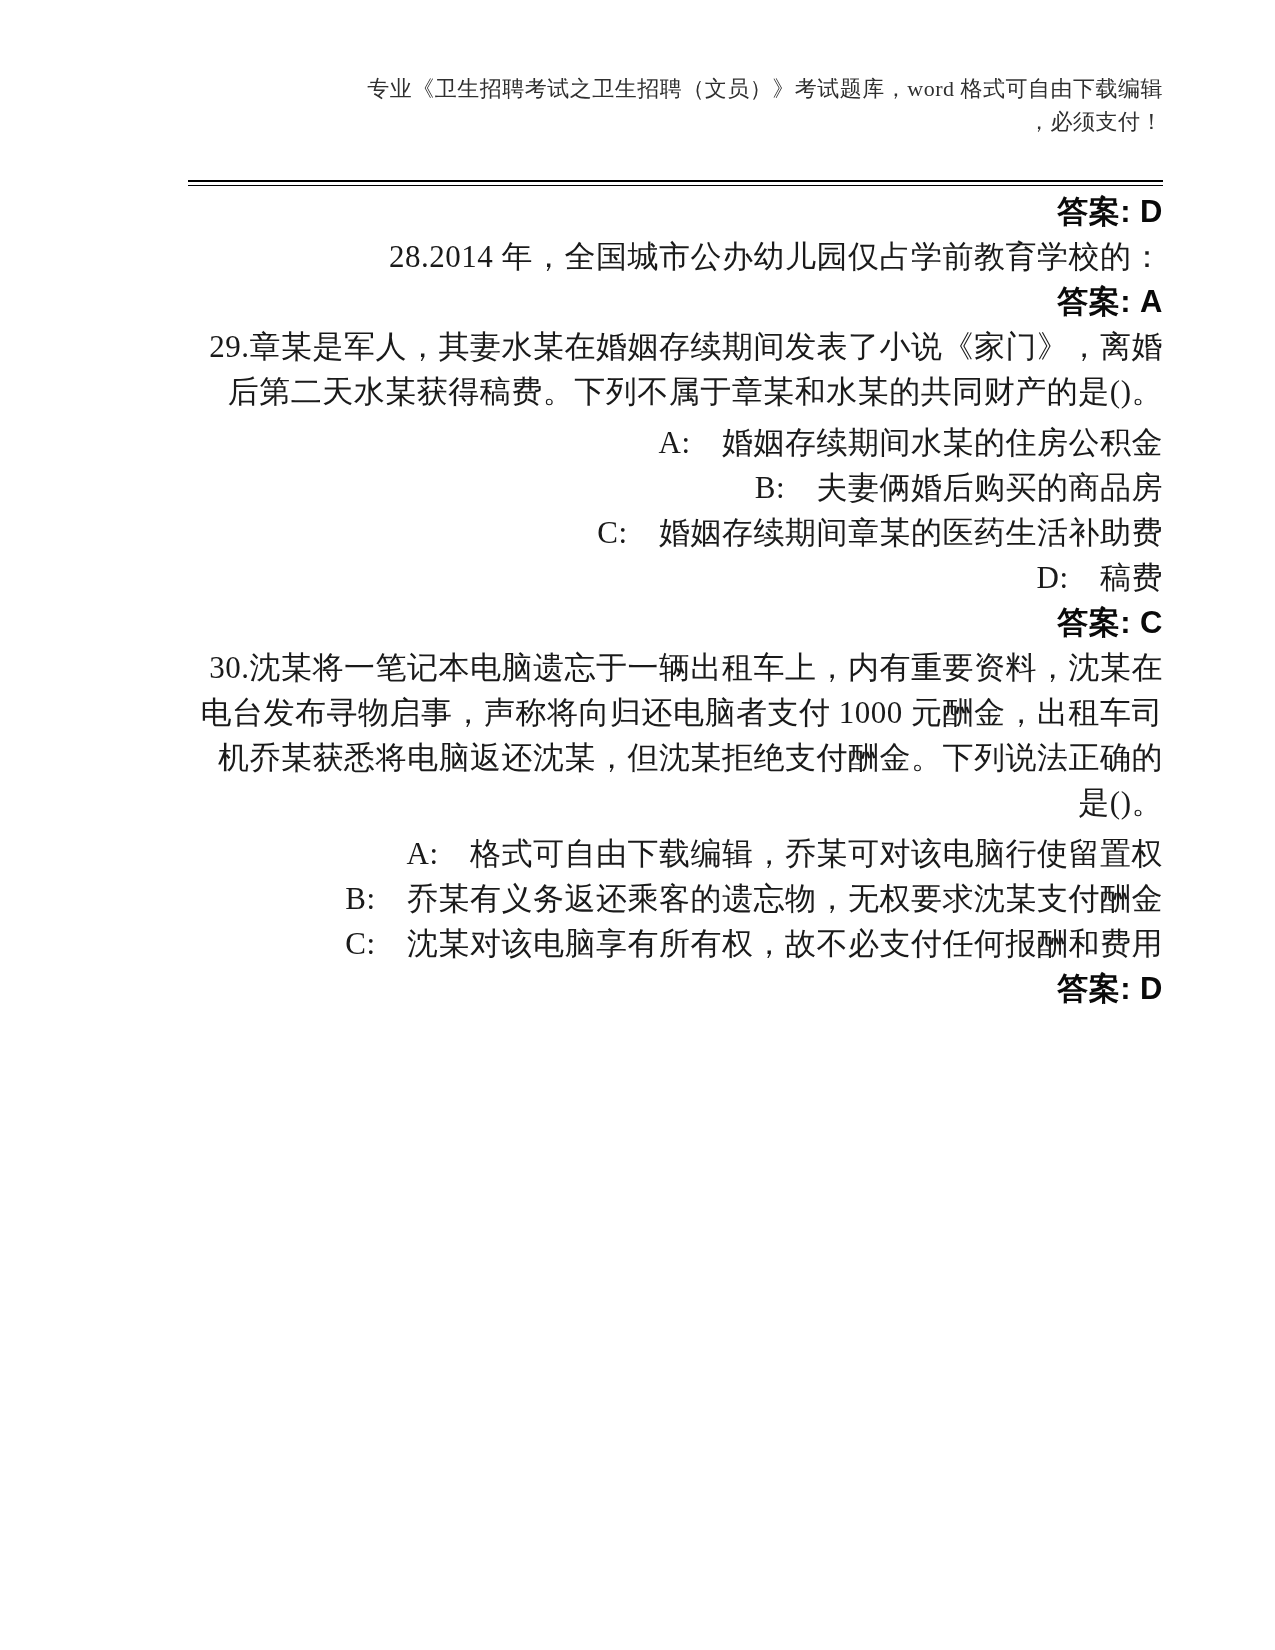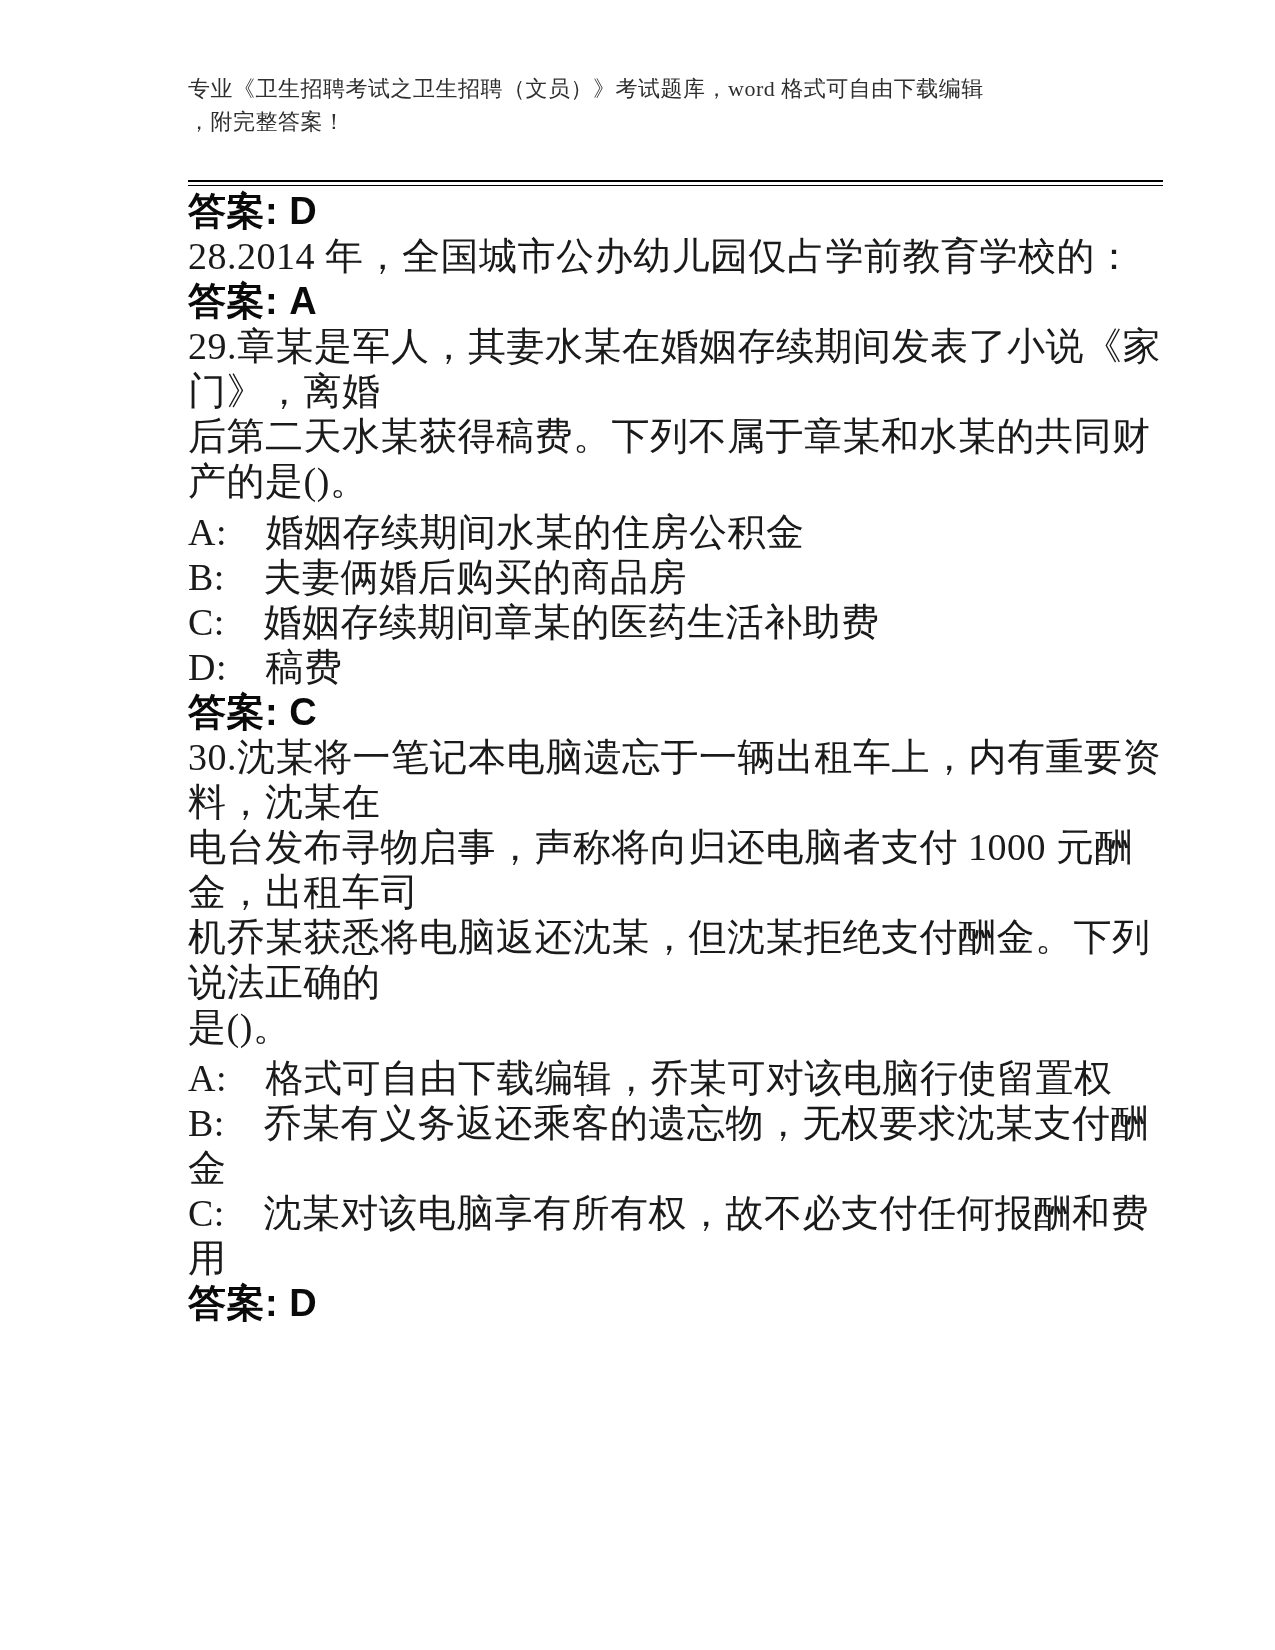--- a/index.html
+++ b/index.html
@@ -13,38 +13,39 @@
     font-family: "Liberation Serif", "DejaVu Serif", serif;
     color: #1a1a1a;
     overflow: hidden;
   }
   .page {
     box-sizing: border-box;
     width: 1275px;
     height: 1650px;
     padding: 72px 112px 0 188px;
     background: #ffffff;
+    text-align: right;
   }
   
   .header-text {
     font-size: 22px;
     line-height: 33px;
     color: #2f2f2f;
     letter-spacing: 0.5px;
   }
   .header-rule {
     width: 975px;
     height: 3px;
     margin-top: 42px;
     border-top: 2px solid #000000;
     border-bottom: 1px solid #000000;
   }
   
   .doc-body {
-    font-size: 38px;
+    font-size: 31px;
     line-height: 45px;
   }
   .answer-line {
     font-family: "Liberation Sans", "DejaVu Sans", sans-serif;
     font-weight: 700;
     color: #0a0a0a;
     letter-spacing: 0.5px;
   }
   .carryover { margin-top: 3px; }
   .question { }
@@ -53,21 +54,21 @@
   .option-line { letter-spacing: 0.5px; }
 </style>
 </head>
 <body>
 
 <div class="page">
 
   <div class="header">
     <div class="header-text">
       <div>专业《卫生招聘考试之卫生招聘（文员）》考试题库，word 格式可自由下载编辑</div>
-      <div>，附完整答案！</div>
+      <div>，必须支付！</div>
     </div>
     <div class="header-rule"></div>
   </div>
 
   <div class="doc-body">
     <div class="answer-line carryover">答案: D</div>
 
     <div id="questions-host">
   <section class="question">
     <div class="q-lines">

